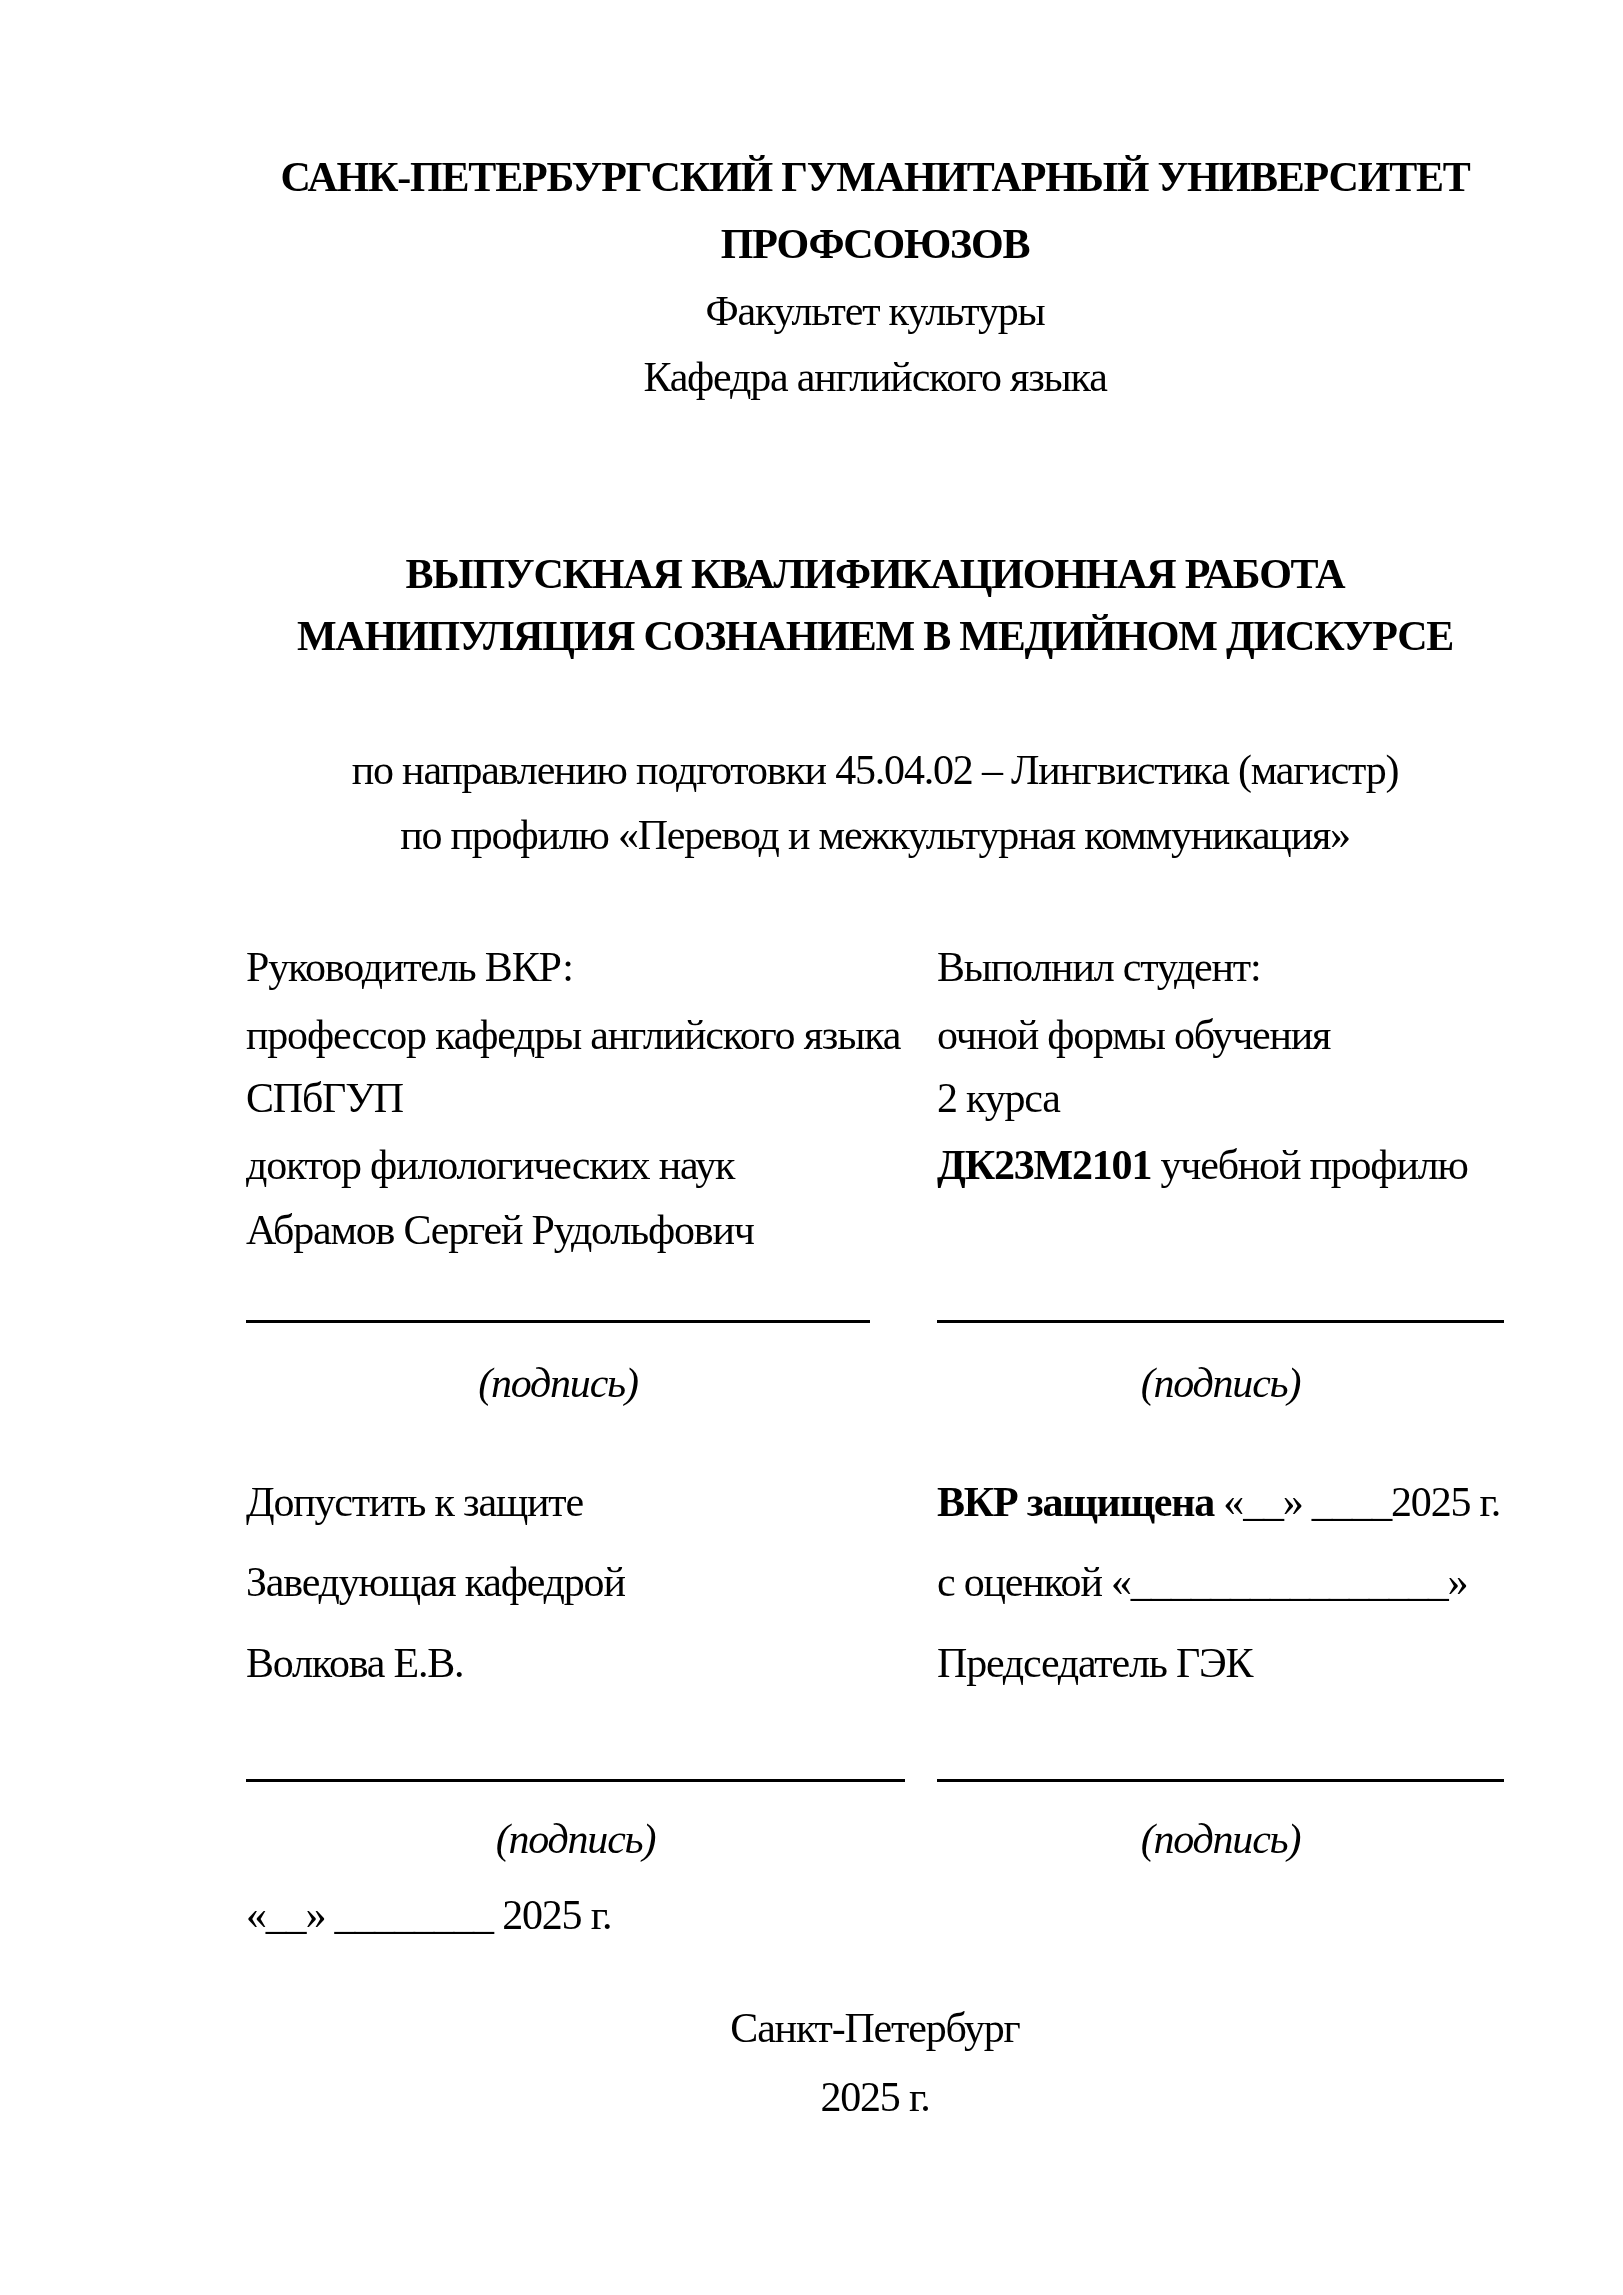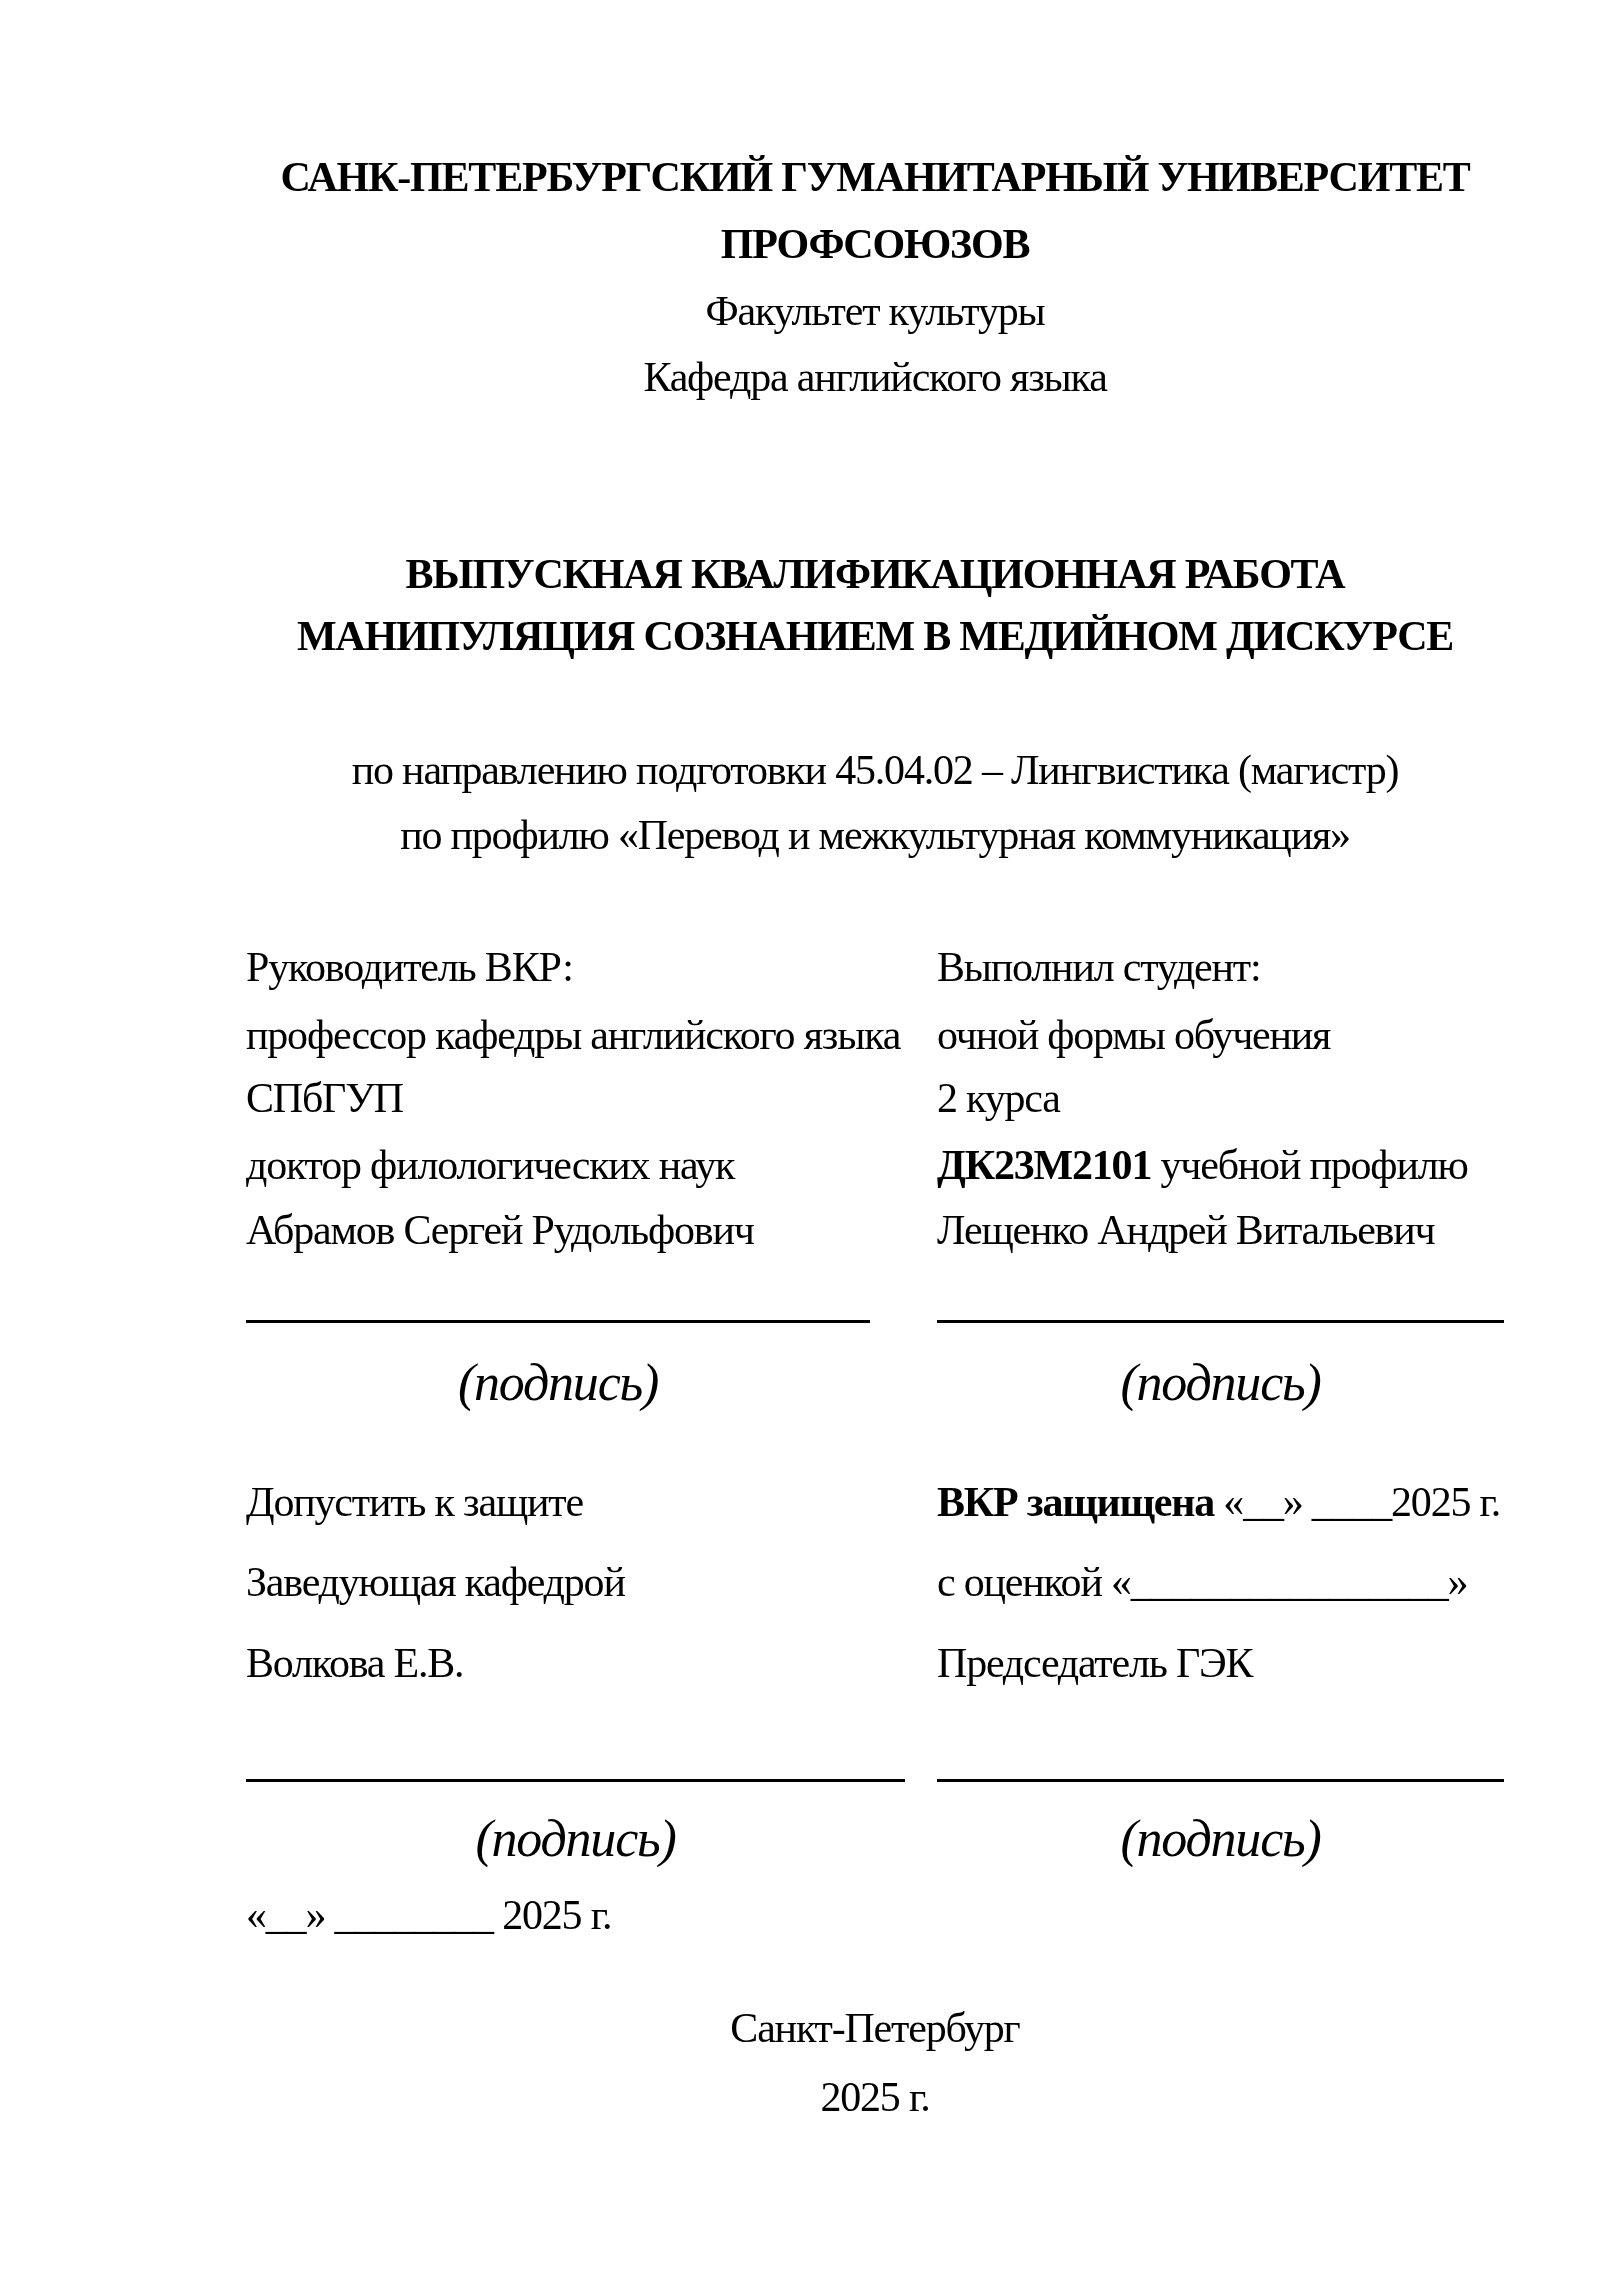--- a/index.html
+++ b/index.html
@@ -40,21 +40,21 @@
   .bold { font-weight: bold; }
   .lcol { left: 0; }
   .rcol { left: 691px; }
   .rule {
     position: absolute;
     height: 0;
     border-top: 3.1px solid #000000;
   }
   .sig-caption {
     position: absolute;
-    font-size: 52px;
+    font-size: 42px;
     line-height: 42px;
     letter-spacing: -1.2px;
     white-space: nowrap;
     text-align: center;
     font-style: italic;
   }
 </style>
 </head>
 <body>
 
@@ -77,21 +77,20 @@
     <div class="line lcol" style="top:1077px">СПбГУП</div>
     <div class="line lcol" style="top:1144px">доктор филологических наук</div>
     <div class="line lcol" style="top:1209px">Абрамов Сергей Рудольфович</div>
 
     <div class="line rcol" style="top:946px">Выполнил студент:</div>
     <div class="line rcol" style="top:1014px">очной формы обучения</div>
     <div class="line rcol" style="top:1077px">2 курса</div>
     <div class="line rcol" style="top:1144px">
       <span class="bold">ДК23М2101</span><span> учебной профилю</span>
     </div>
-    <div class="line rcol" style="top:1209px">Лещенко Андрей Витальевич</div>
 
     <div class="rule" style="top:1320px;left:0;width:624px"></div>
     <div class="rule" style="top:1320px;left:691px;width:567px"></div>
     <div class="sig-caption" style="top:1362px;left:0;width:624px">(подпись)</div>
     <div class="sig-caption" style="top:1362px;left:691px;width:567px">(подпись)</div>
 
     <div class="line lcol" style="top:1481px">Допустить к защите</div>
     <div class="line lcol" style="top:1561px">Заведующая кафедрой</div>
     <div class="line lcol" style="top:1642px">Волкова Е.В.</div>
 

